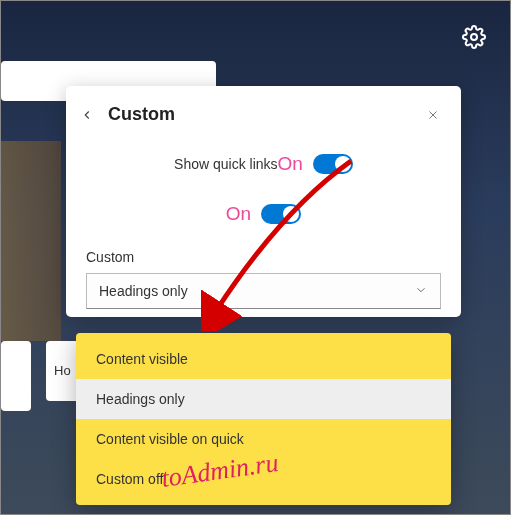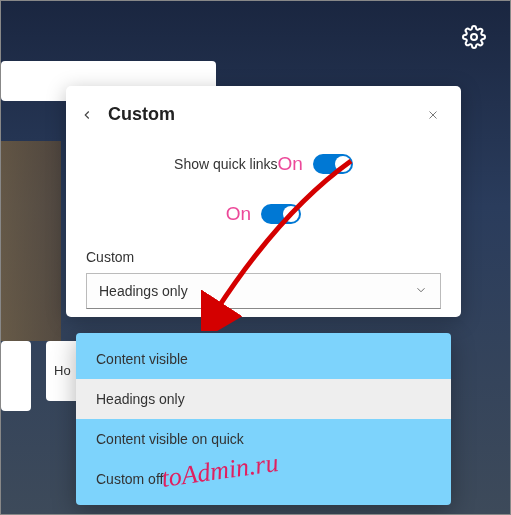--- a/index.html
+++ b/index.html
@@ -63,21 +63,21 @@
   .section-label { padding: 10px 20px 8px 20px; font-size: 14px; color:#333; }
   .select-box {
     margin: 0 20px; height: 36px; border: 1px solid #bbb; border-bottom:1px solid #888;
     display:flex; align-items:center; justify-content:space-between;
     padding: 0 12px; font-size: 14px; color:#333; cursor:pointer;
     background:#fdfdfd;
   }
   .select-box .chev { color:#555; }
   .dropdown {
     position:absolute; top: 332px; left: 75px; width: 375px;
-    background:#7dd3fc; border-radius:4px;
+    background:#fde047; border-radius:4px;
     box-shadow: 0 6px 24px rgba(0,0,0,0.3); padding: 6px 0;
   }
   .dd-item { padding: 12px 20px; font-size: 14px; color:#333; cursor:pointer; }
   .dd-item.selected { background:#eee; }
   .arrow {
     position:absolute; top:150px; left:200px; width:160px; height:180px;
     pointer-events:none;
   }
   .watermark {
     position:absolute; bottom: 28px; left: 160px;

